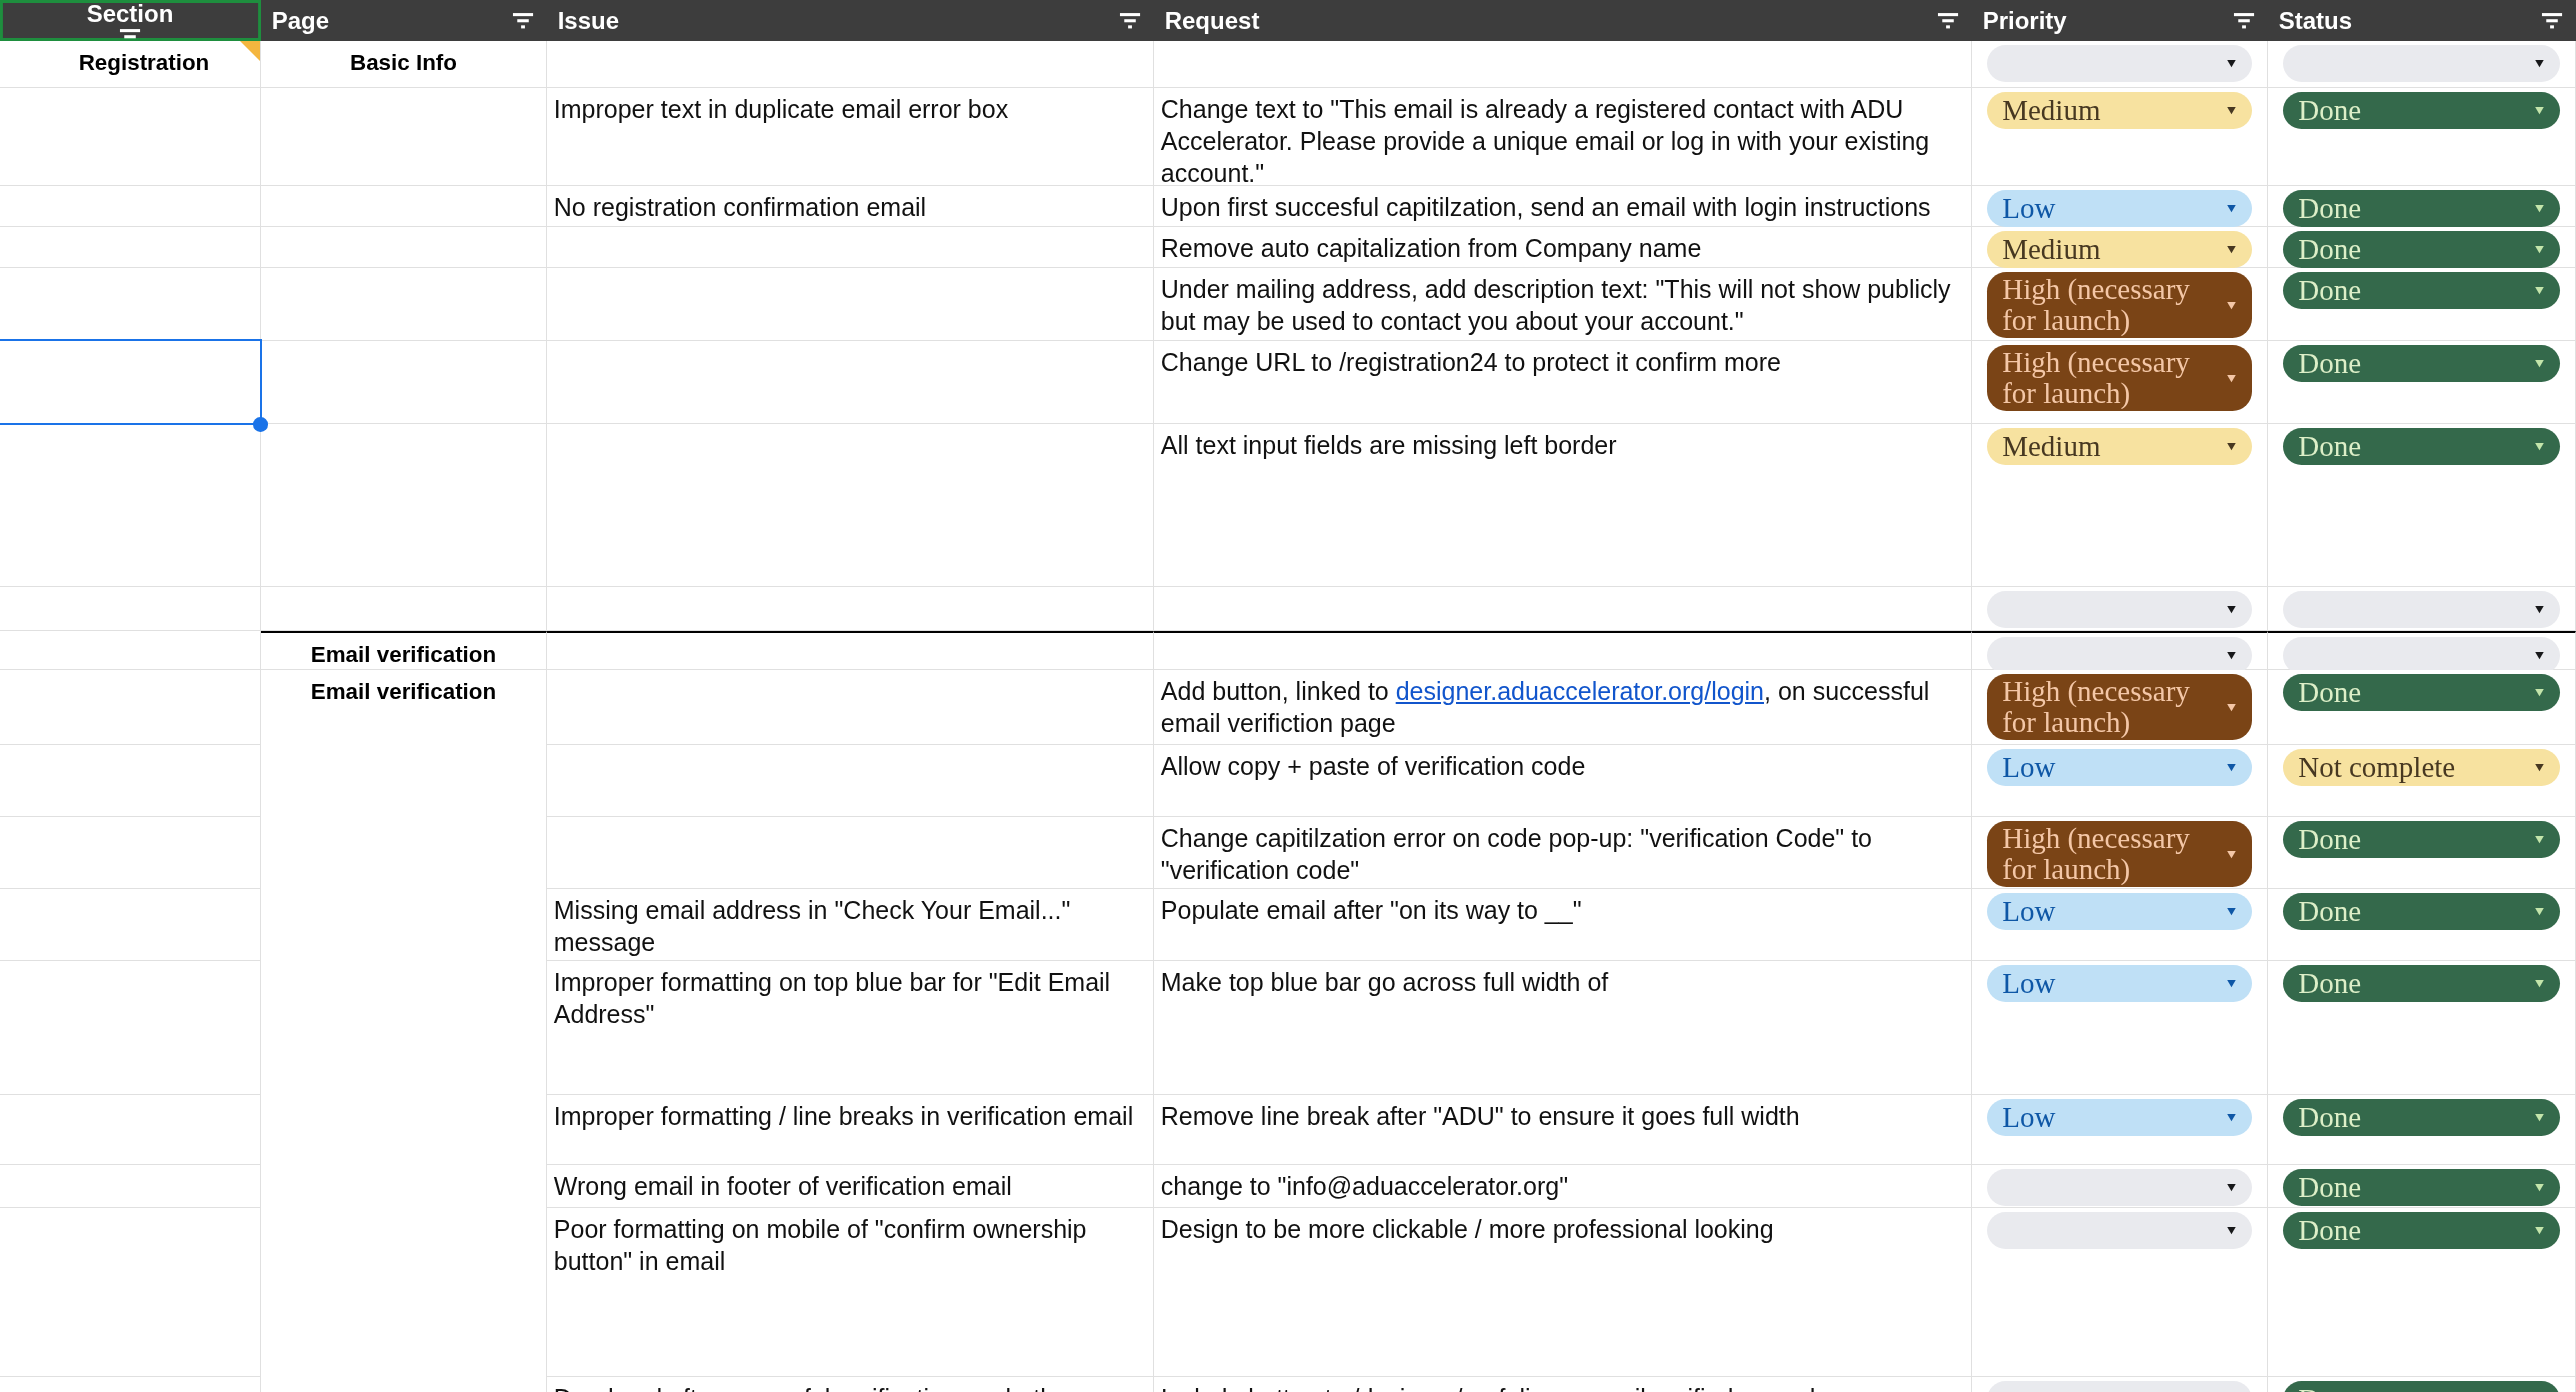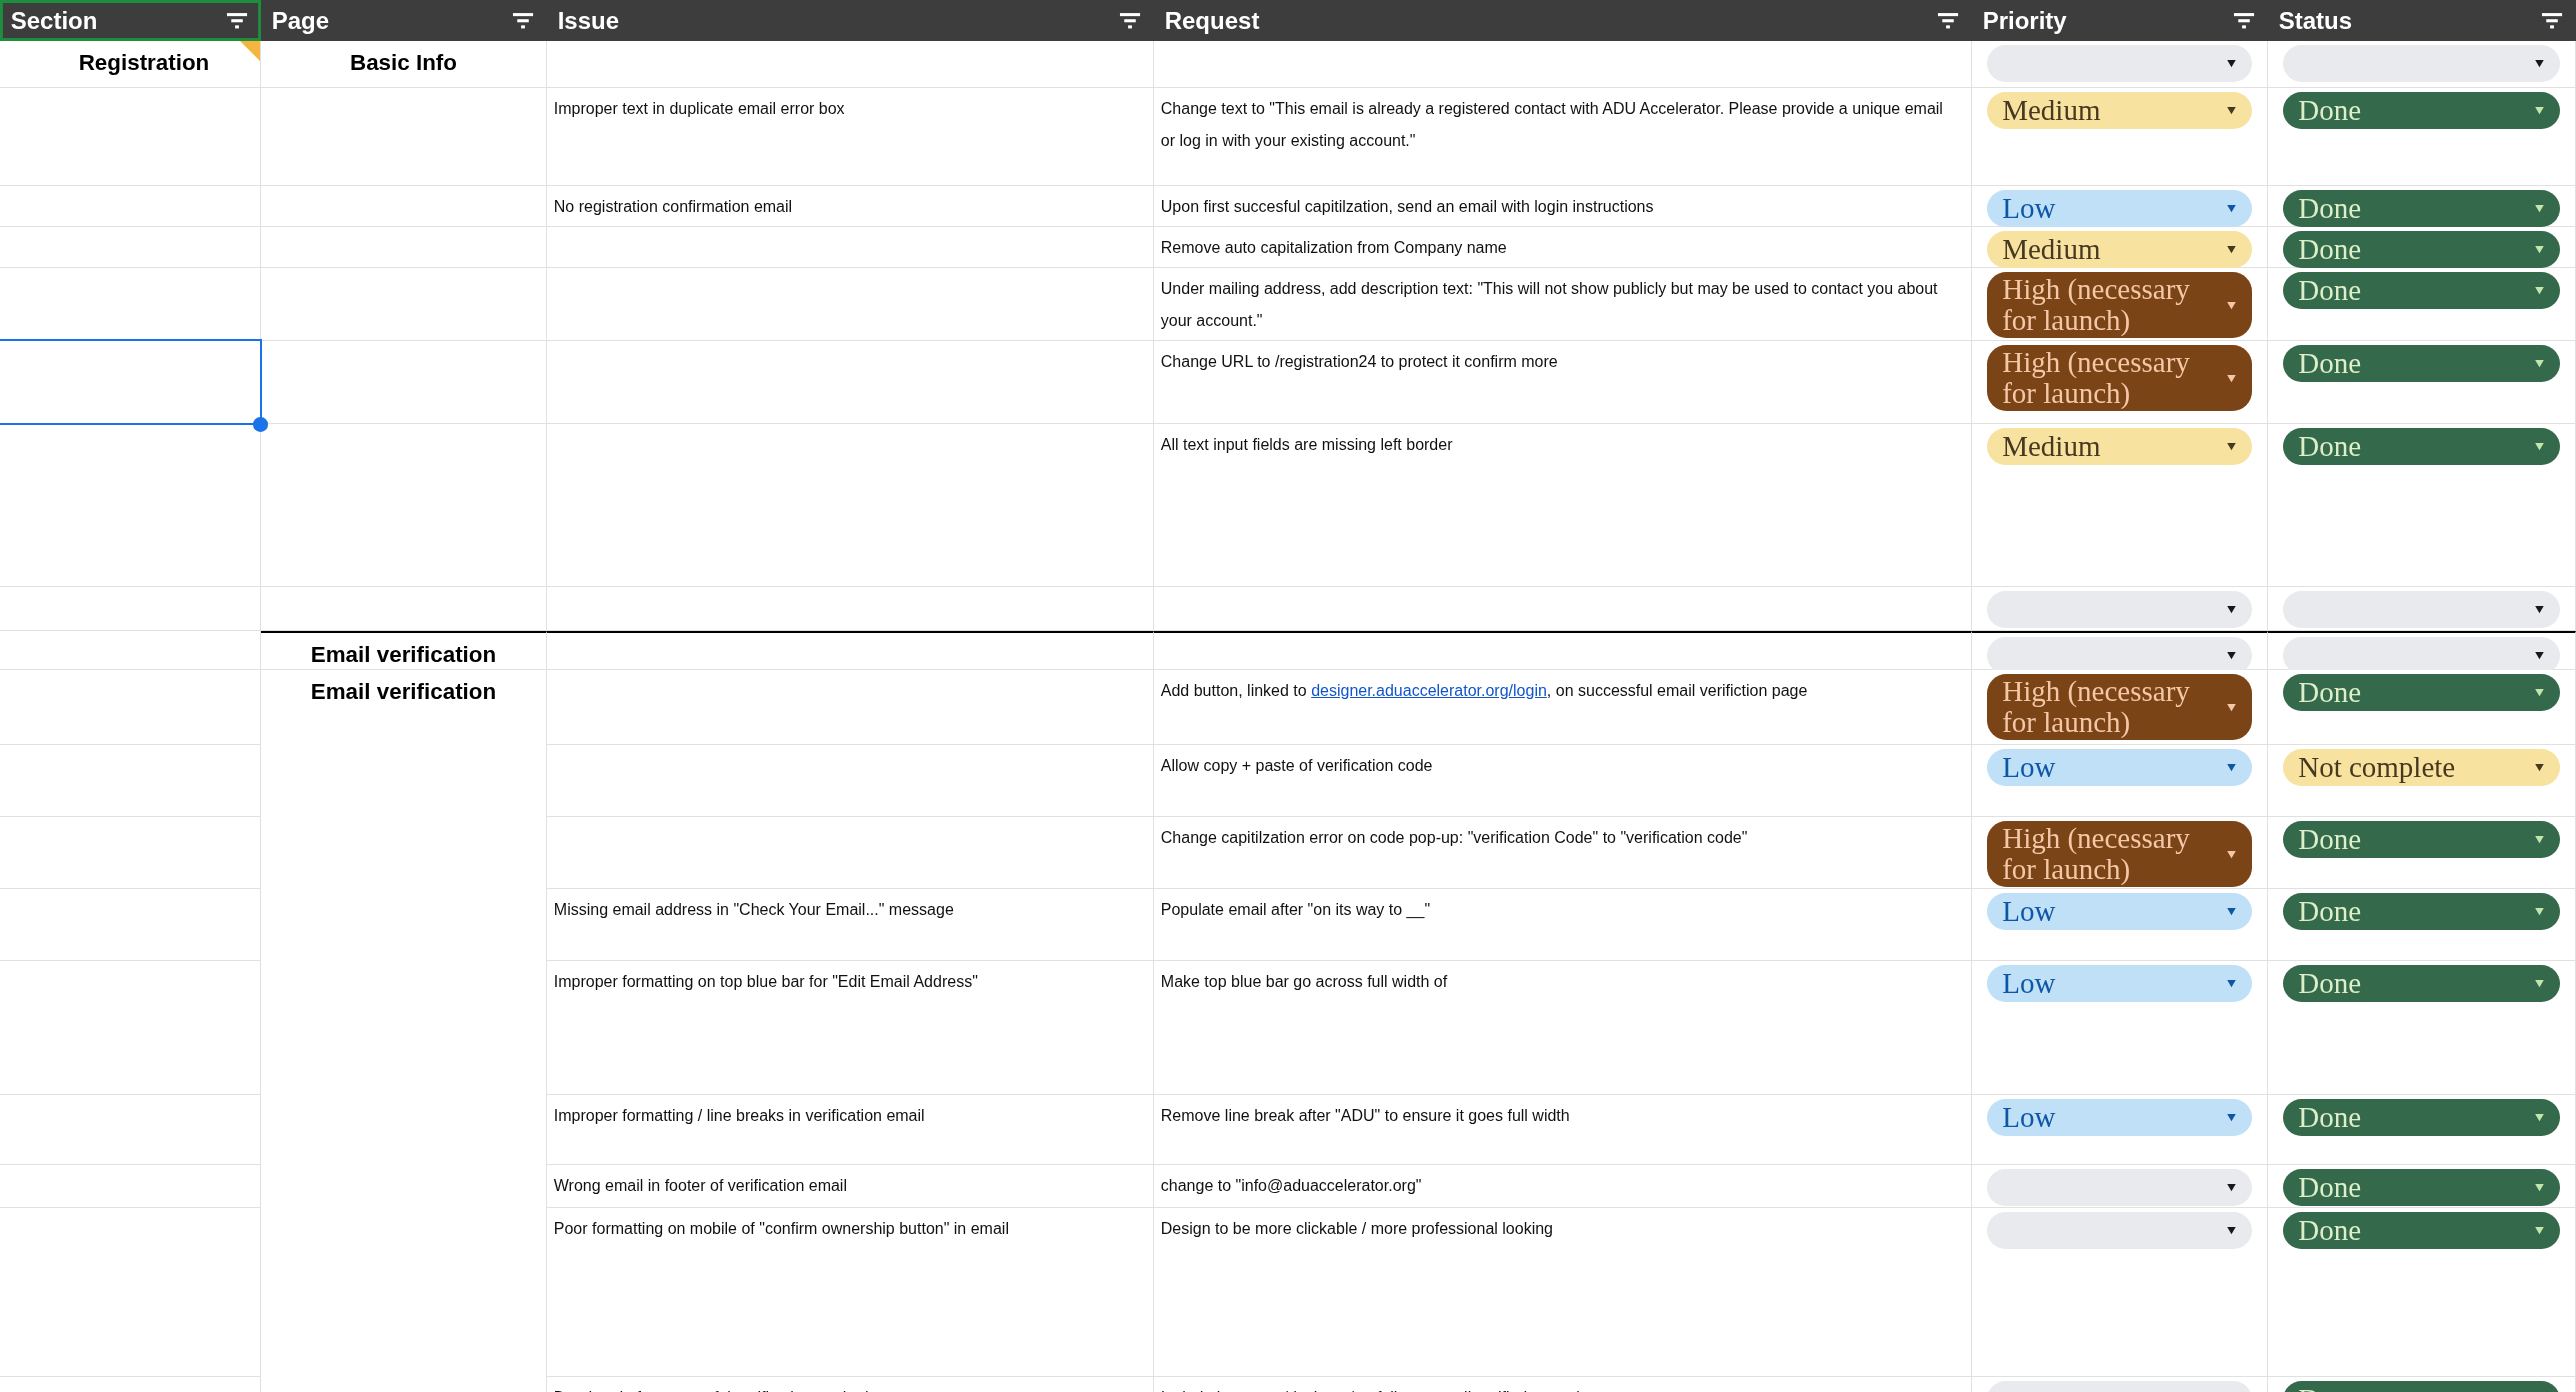--- a/index.html
+++ b/index.html
@@ -10,24 +10,24 @@
   .c-sec{width:261px;padding-left:28px;}
   .c-page{width:286px;}
   .c-issue{width:607px;}
   .c-req{width:818px;}
   .c-pri{width:296px;}
   .c-stat{width:308px;}
   
   .hrow{height:41px;}
   .hcell{background:#3d3d3d;border-right:none;border-bottom:none;display:flex;align-items:center;justify-content:space-between;padding:0 11.7px 0 10.7px;box-sizing:border-box;}
   .hlabel{color:#fff;font-size:24px;font-weight:700;white-space:nowrap;}
-  .hcell.green{box-shadow:inset 0 0 0 2.9px #1e8e3e;}
+  .hcell.green{box-shadow:inset 0 0 0 2.9px #1e8e3e;flex-direction:column;}
   .ficon{flex:none;display:block;}
   
-  .txt{font-size:16px;line-height:32px;color:#111;padding:4.9px 9.7px 0 6.8px;display:block;word-wrap:break-word;}
+  .txt{font-size:25px;line-height:32px;color:#111;padding:4.9px 9.7px 0 6.8px;display:block;word-wrap:break-word;}
   .bc{font-weight:700;font-size:22.4px;text-align:center;padding:6.8px 3.9px 0 3.9px;display:block;line-height:29px;color:#000;}
   .lnk{color:#1155cc;text-decoration:underline;cursor:pointer;}
   
   .chipcell{padding:0;}
   .chip{margin:3.9px 14.6px 0 14.6px;min-height:37px;border-radius:19.4px;display:flex;align-items:center;padding:1.9px 13.6px 1.9px 15.6px;box-sizing:border-box;}
   .cl{flex:1;font-size:29px;line-height:31px;overflow:hidden;font-family:Liberation Serif, serif;}
   .caret{flex:none;font-size:14.6px;margin-left:5.8px;transform:scaleY(.85);}
   .chip.empty{background:#e9eaee;}  .chip.empty .caret{color:#17181a;}
   .chip.medium{background:#f7e2a0;} .chip.medium .cl,.chip.medium .caret{color:#473821;}
   .chip.low{background:#bfe0f6;justify-content:flex-end;}    .chip.low .cl,.chip.low .caret{color:#0e57a6;}

